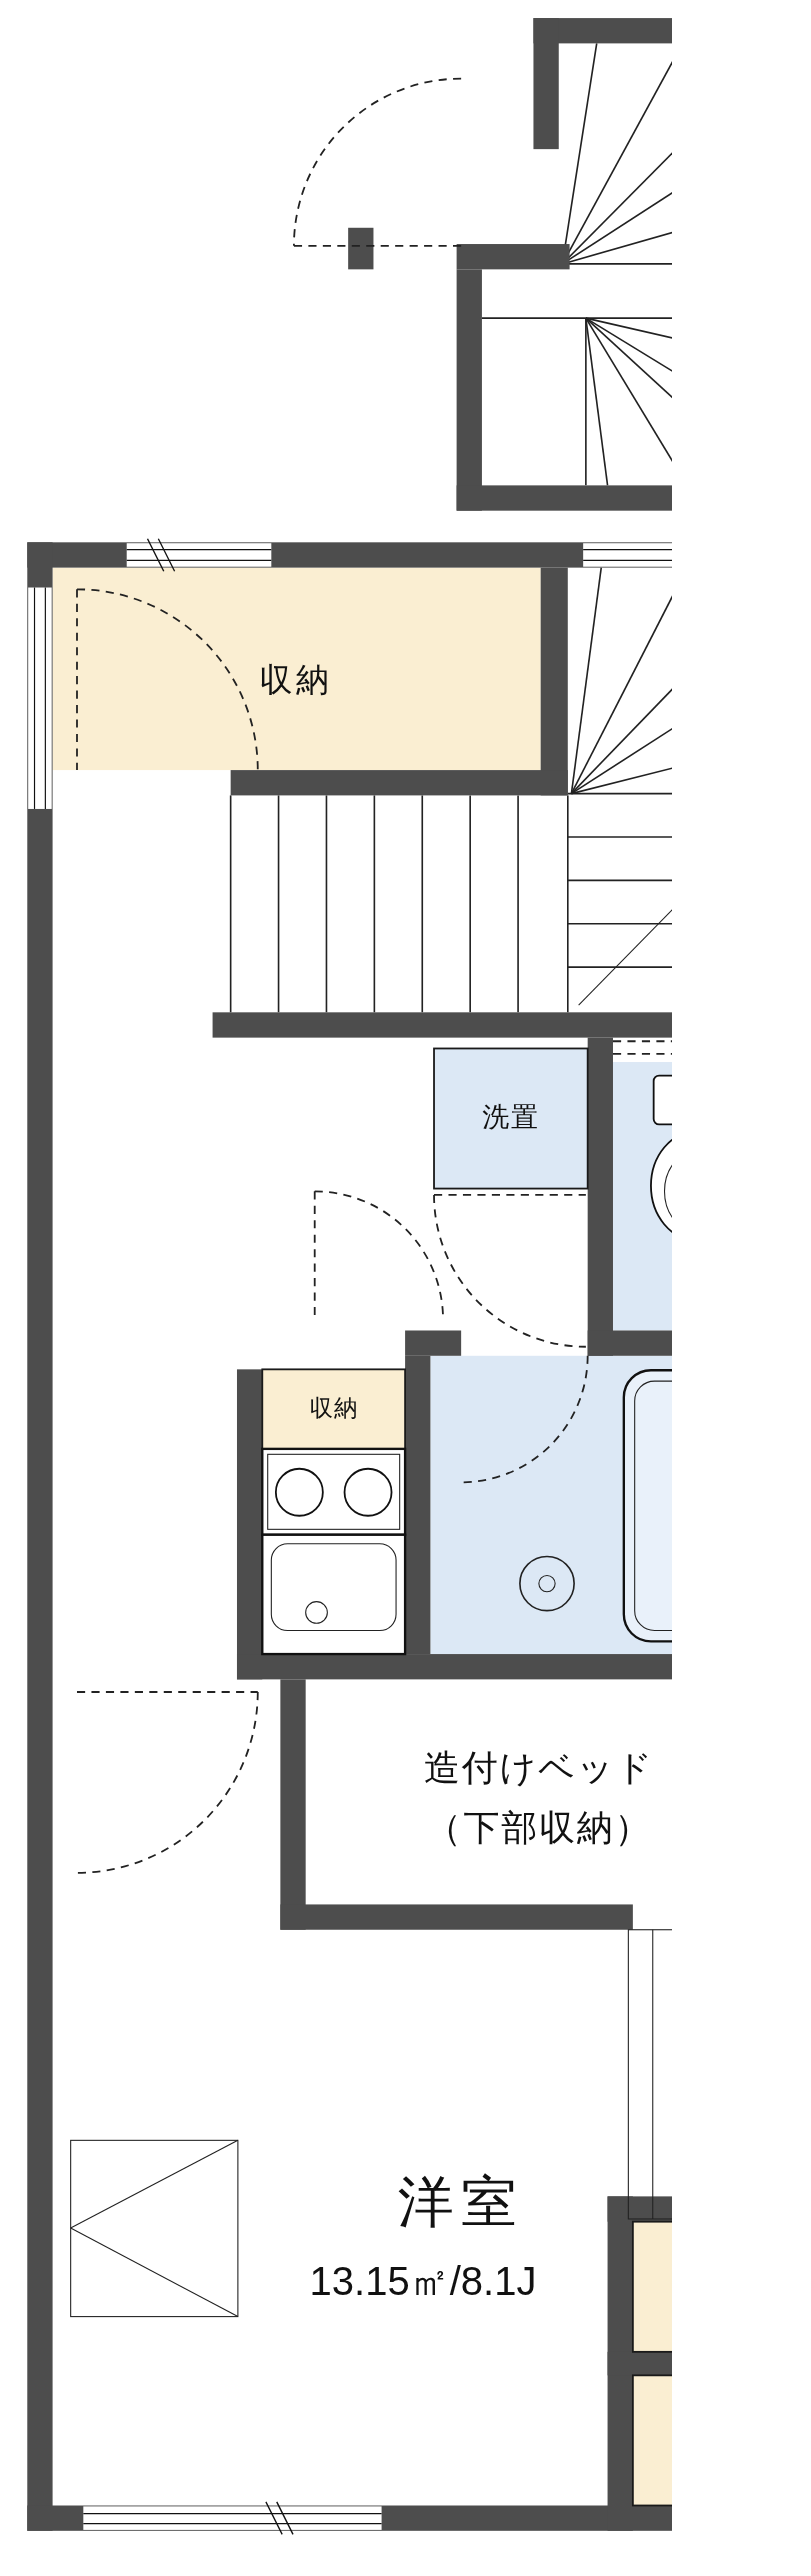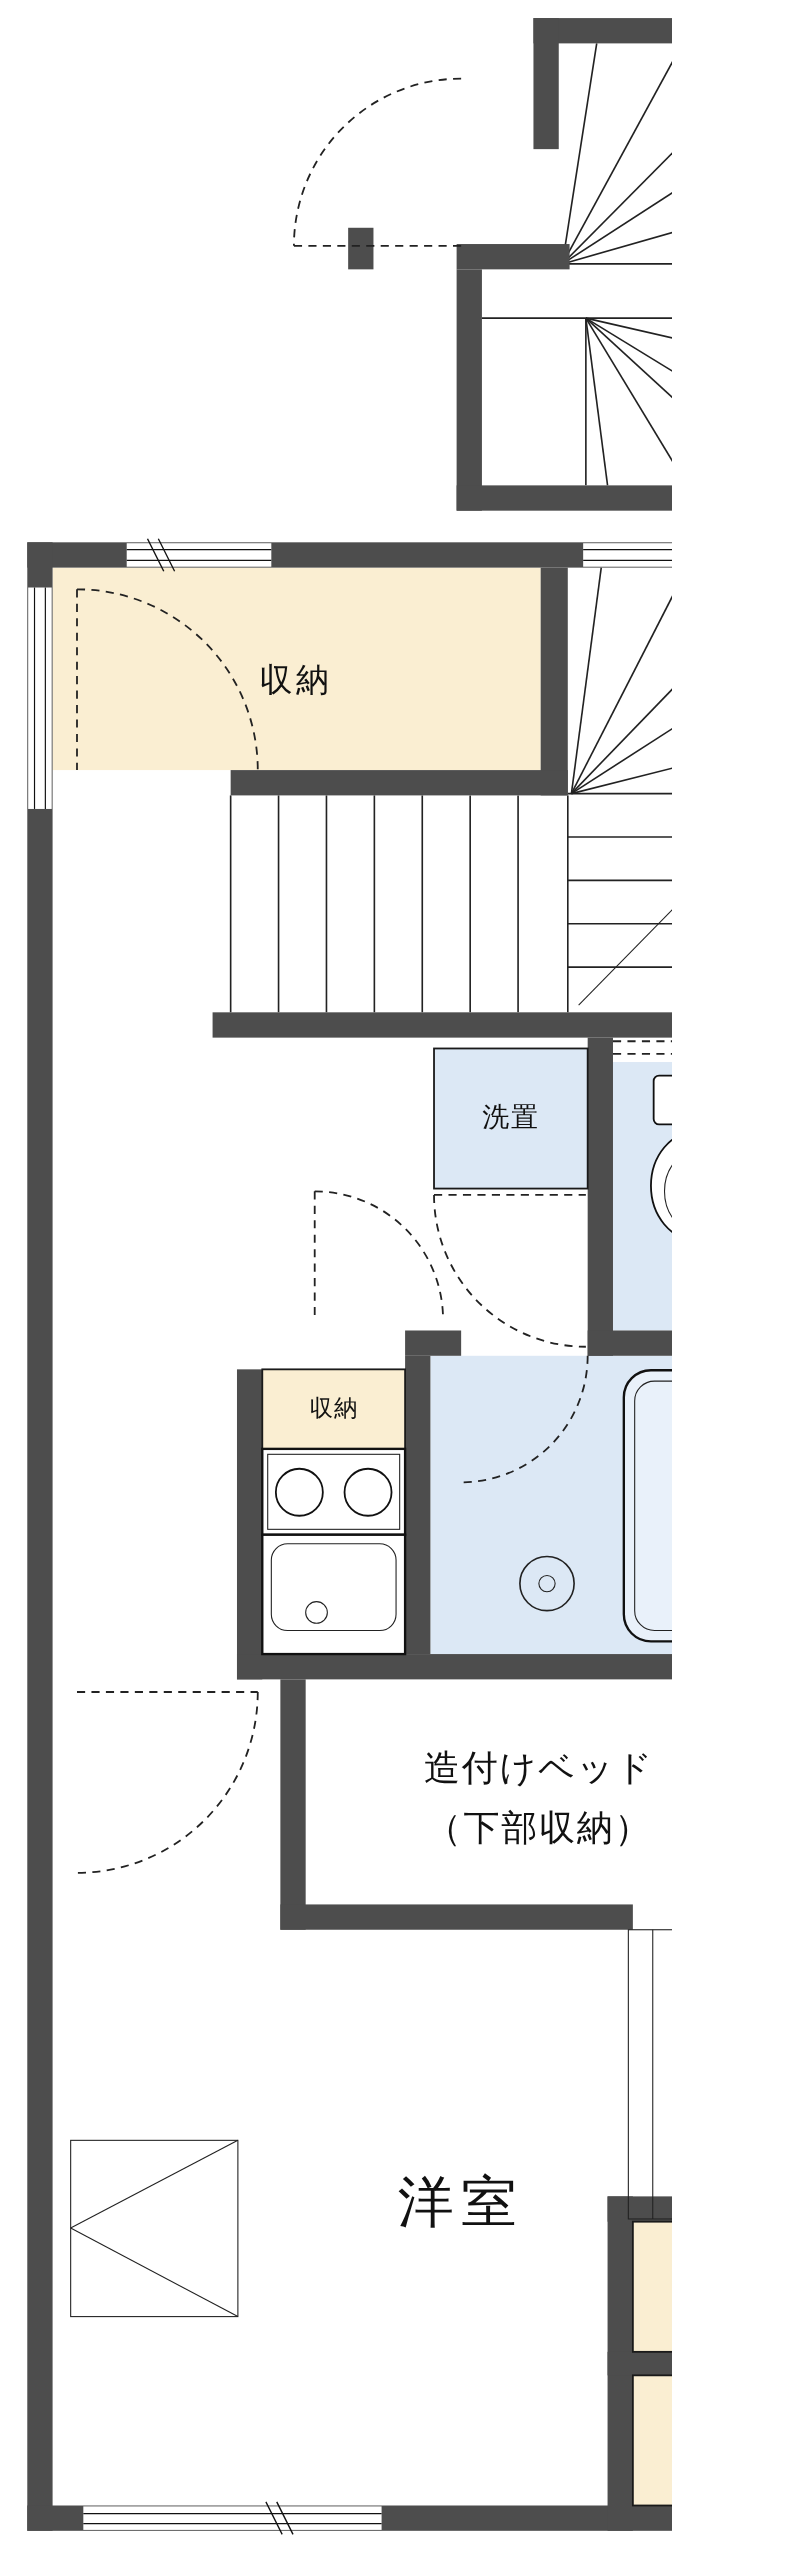--- a/index.html
+++ b/index.html
@@ -251,18 +251,19 @@
   <div class="lbl lbl-storage-top" style="left:296px;top:680px;">収納</div>
 
   <div class="lbl lbl-washer" style="left:511px;top:1118px;">洗置</div>
 
   <div class="lbl lbl-storage-kitchen" style="left:334px;top:1409px;">収納</div>
 
   <div class="lbl lbl-bed" style="left:539px;top:1828px;">（下部収納）</div>
   <div class="lbl lbl-bed" style="left:539px;top:1768px;">造付けベッド</div>
 
   <div class="lbl lbl-room-name" style="left:414px;top:2202px;margin-left:47px;">洋室</div>
+  <div class="lbl lbl-room-area" style="left:423px;top:2281px;">13.15㎡/8.1J</div>
 
   <div class="lbl lbl-v" style="left:706px;top:2287px;">収納</div>
   <div class="lbl lbl-v" style="left:706px;top:2440px;">収納</div>
 
 </div>
 
 
 </body></html>

